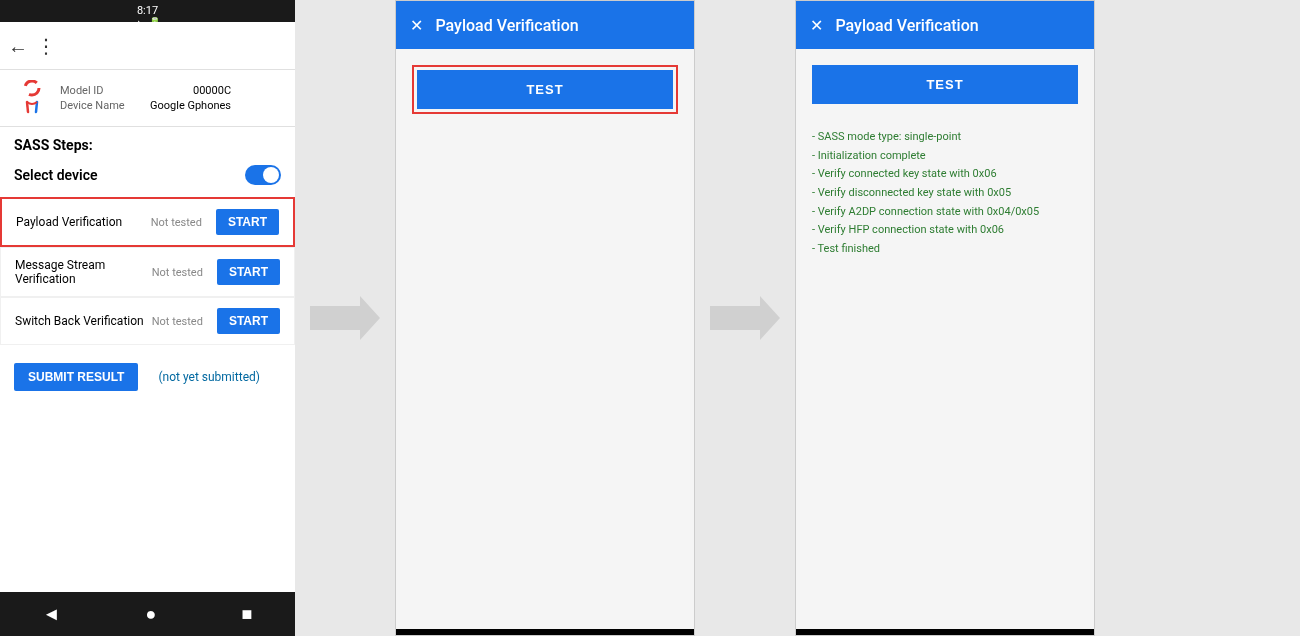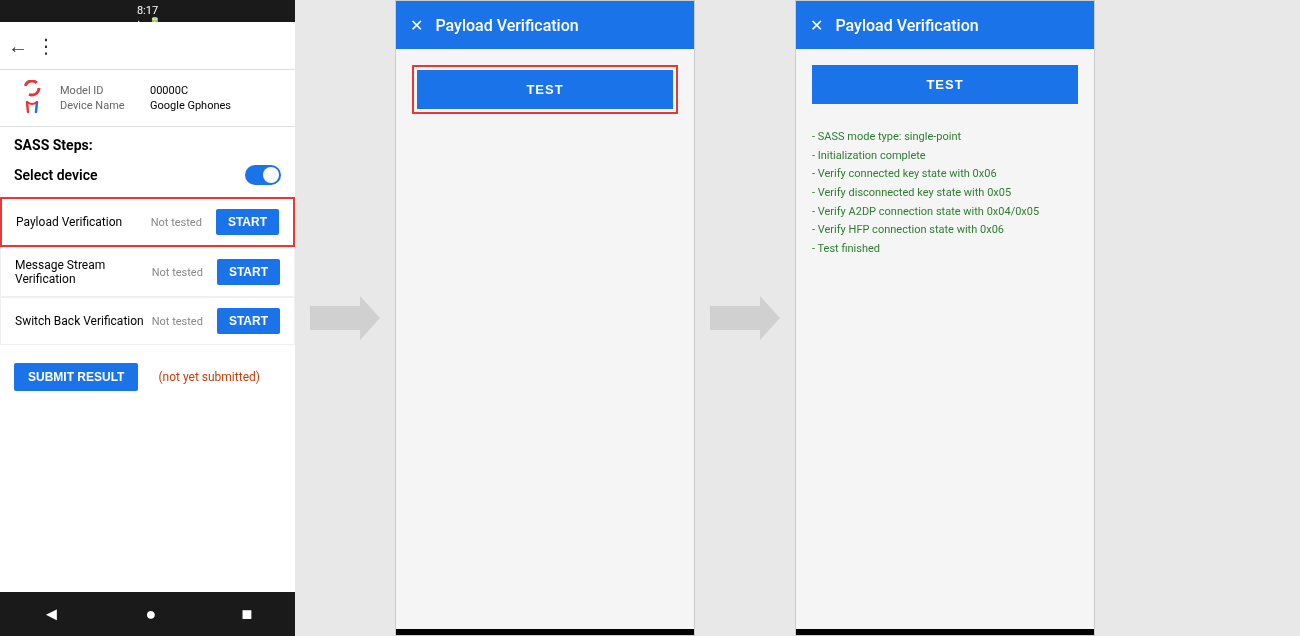--- a/index.html
+++ b/index.html
@@ -95,20 +95,21 @@
       display: flex;
       flex-direction: column;
       gap: 2px;
     }
 
     .device-detail-row {
       display: flex;
       gap: 20px;
       font-size: 11px;
       color: #333;
+      justify-content: space-between;
     }
 
     .detail-label { color: #666; min-width: 70px; }
     .detail-value { color: #000; }
 
     .sass-section {
       padding: 10px 14px 4px;
     }
 
     .sass-title {
@@ -209,21 +210,21 @@
       border: none;
       padding: 7px 14px;
       font-size: 12px;
       font-weight: 600;
       cursor: pointer;
       border-radius: 2px;
     }
 
     .not-submitted {
       font-size: 12px;
-      color: #c2410c;
+      color: #0369a1;
     }
 
     .nav-bar {
       background: #1a1a1a;
       height: 44px;
       display: flex;
       align-items: center;
       justify-content: space-around;
       margin-top: auto;
     }

